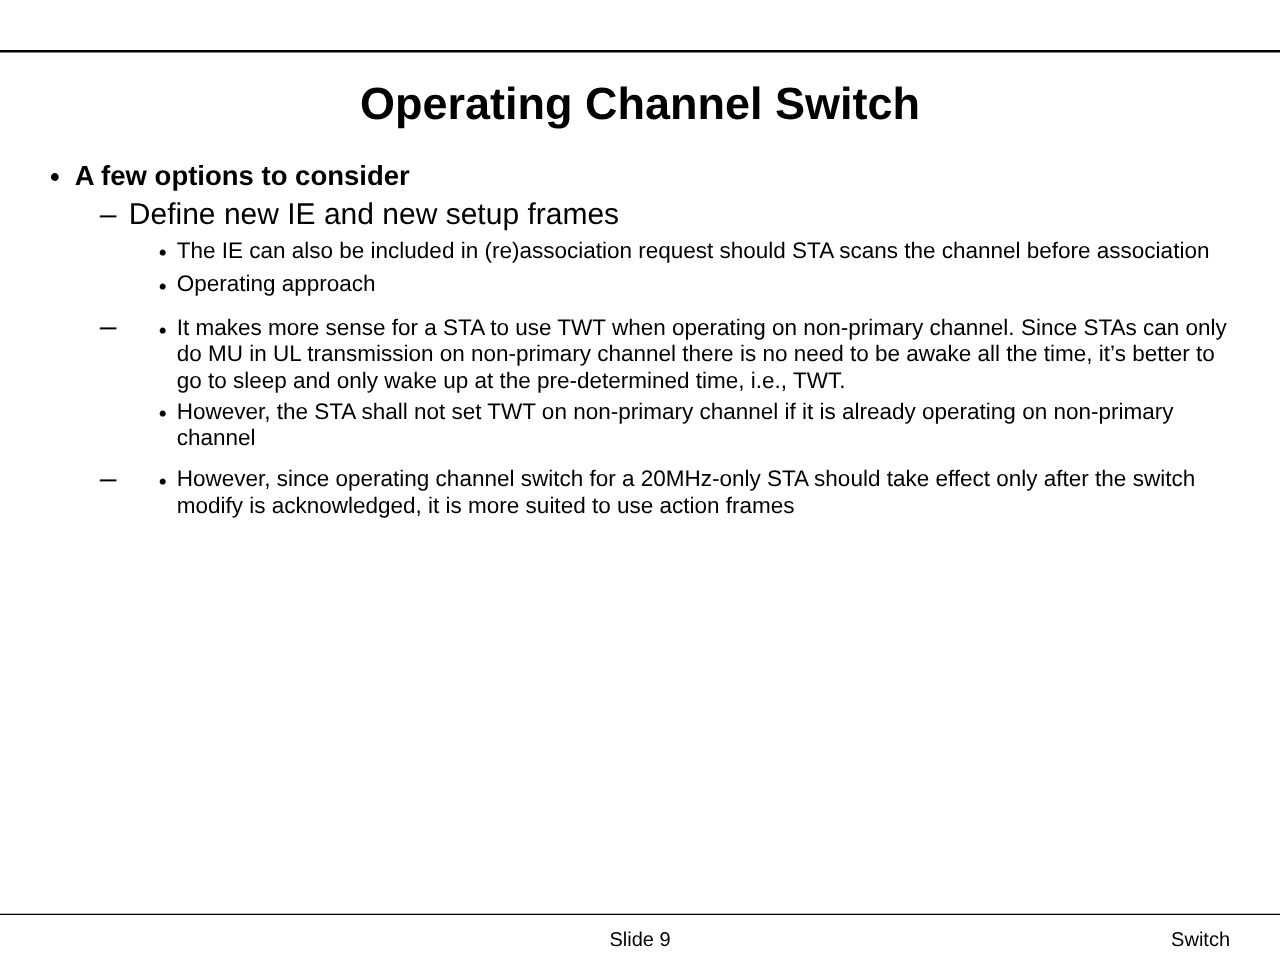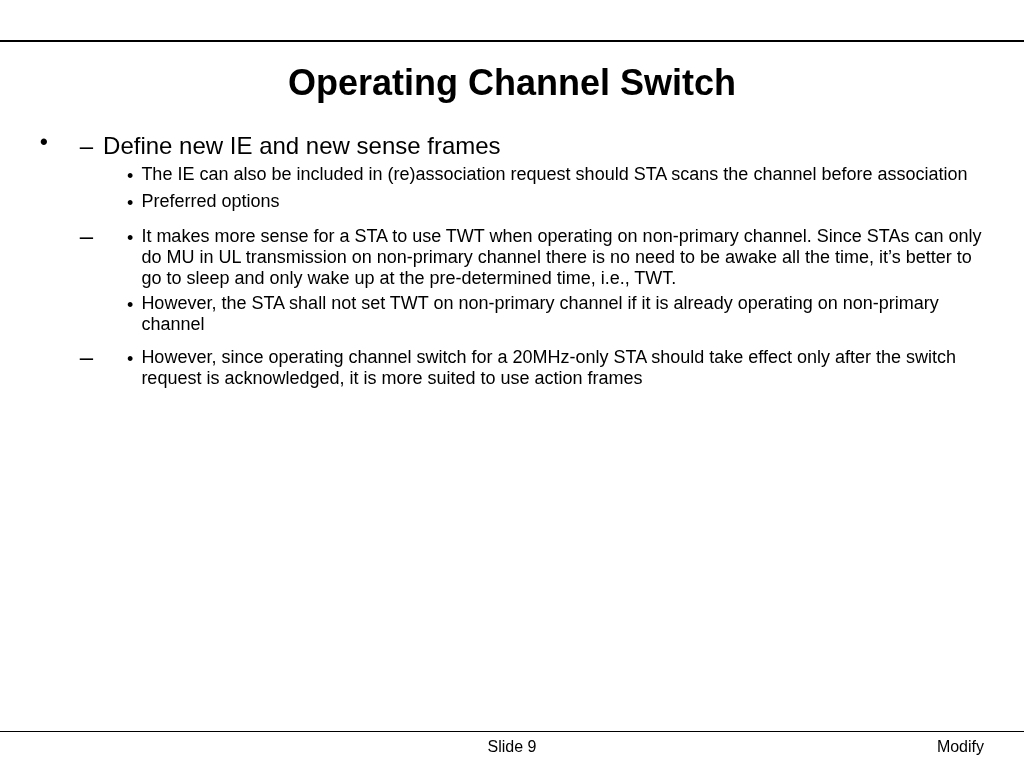--- a/index.html
+++ b/index.html
@@ -132,21 +132,21 @@
     .bottom-border {
       width: 100%;
       height: 1px;
       background: #000;
       margin-top: auto;
     }
 
     .slide-footer {
       display: flex;
       justify-content: center;
-      align-items: flex-start;
+      align-items: flex-end;
       padding: 6px 40px;
       position: relative;
       height: 36px;
     }
 
     .footer-slide-number {
       font-family: Arial, Helvetica, sans-serif;
       font-size: 16px;
       color: #000;
       text-align: center;
@@ -166,35 +166,36 @@
 <div class="slide-container">
   <div class="top-border"></div>
 
   <h1 class="slide-title">Operating Channel Switch</h1>
 
   <div class="slide-content">
     <ul class="level1">
       <li>
         <span class="bullet">•</span>
         <div class="content">
+          <span>A few options to consider</span>
 
           <ul class="level2">
 
             <li>
               <span class="dash">–</span>
               <div class="content">
-                <span>Define new IE and new sense frames</span>
+                <span>Define new IE and new setup frames</span>
                 <ul class="level3">
                   <li>
                     <span class="bullet">•</span>
                     <span class="content">The IE can also be included in (re)association request should STA scans the channel before association</span>
                   </li>
                   <li>
                     <span class="bullet">•</span>
-                    <span class="content">Preferred options</span>
+                    <span class="content">Operating approach</span>
                   </li>
                 </ul>
               </div>
             </li>
 
             <li>
               <span class="dash">–</span>
               <div class="content">
                 <ul class="level3">
                   <li>
@@ -208,30 +209,30 @@
                 </ul>
               </div>
             </li>
 
             <li>
               <span class="dash">–</span>
               <div class="content">
                 <ul class="level3">
                   <li>
                     <span class="bullet">•</span>
-                    <span class="content">However, since operating channel switch for a 20MHz-only STA should take effect only after the switch request is acknowledged, it is more suited to use action frames</span>
+                    <span class="content">However, since operating channel switch for a 20MHz-only STA should take effect only after the switch modify is acknowledged, it is more suited to use action frames</span>
                   </li>
                 </ul>
               </div>
             </li>
 
           </ul>
         </div>
       </li>
     </ul>
   </div>
 
   <div class="bottom-border"></div>
   <div class="slide-footer">
     <span class="footer-slide-number">Slide 9</span>
-    <span class="footer-company">Modify</span>
+    <span class="footer-company">Switch</span>
   </div>
 </div>
 
 </body></html>

